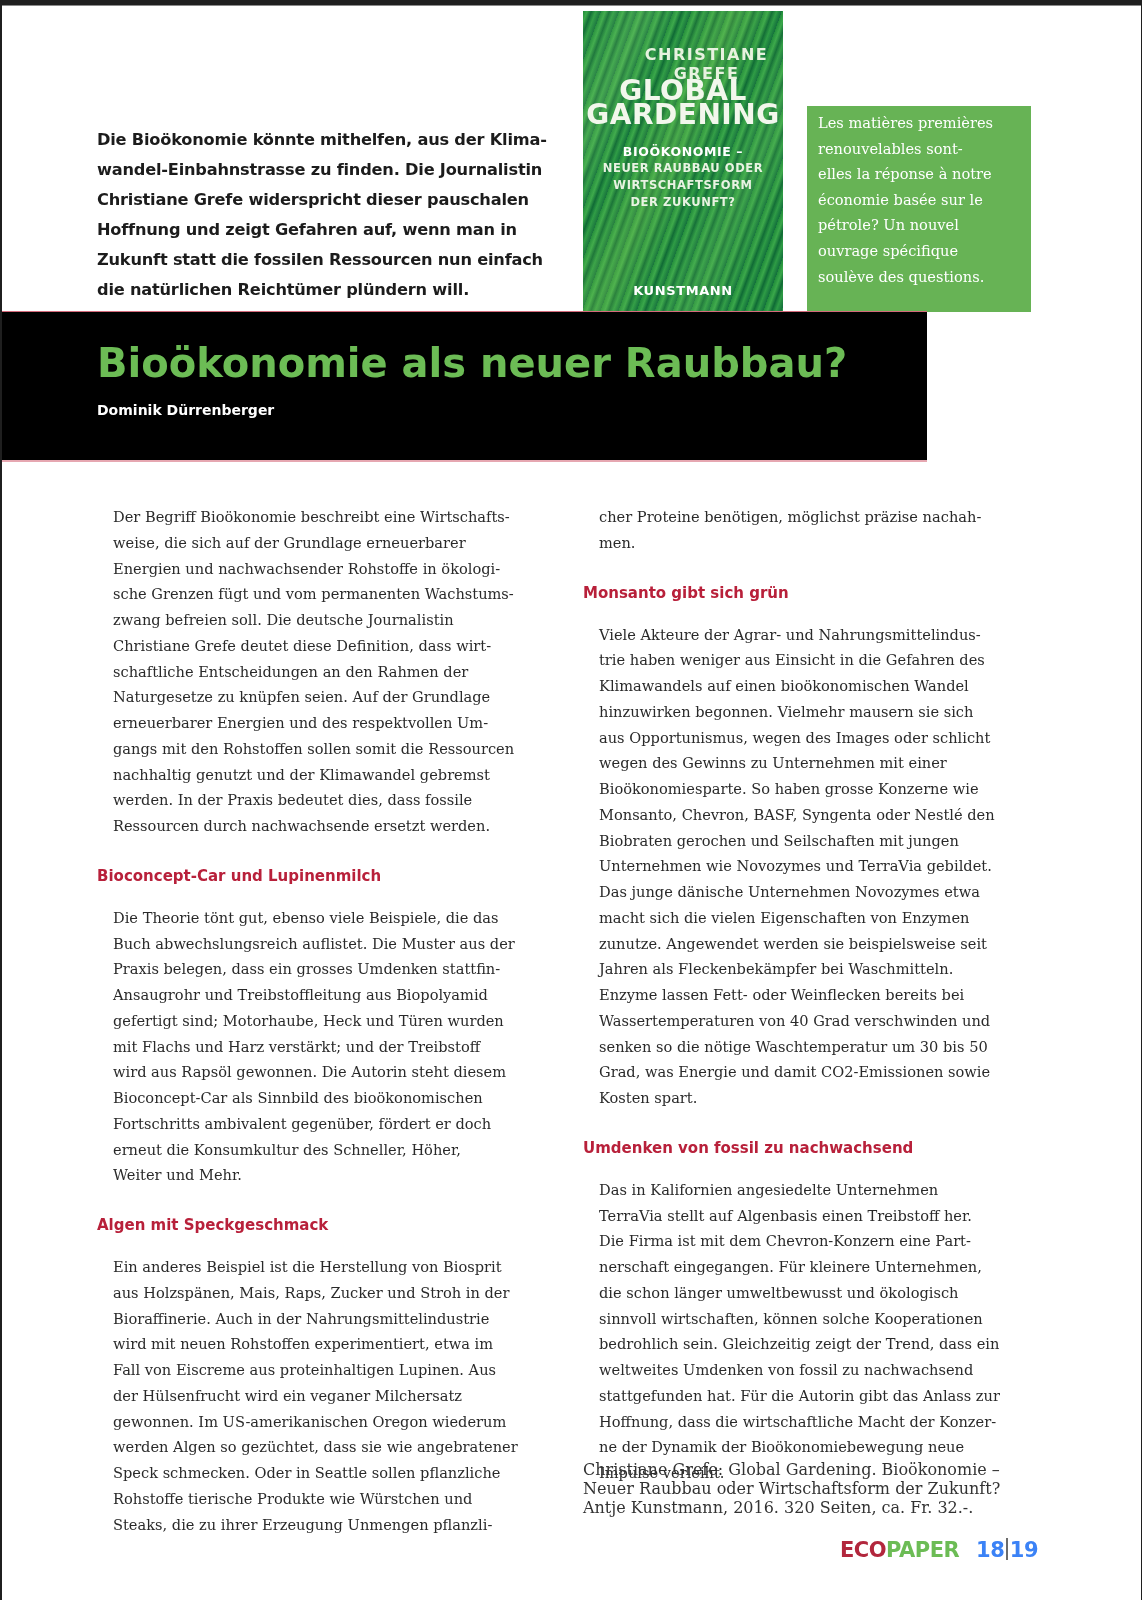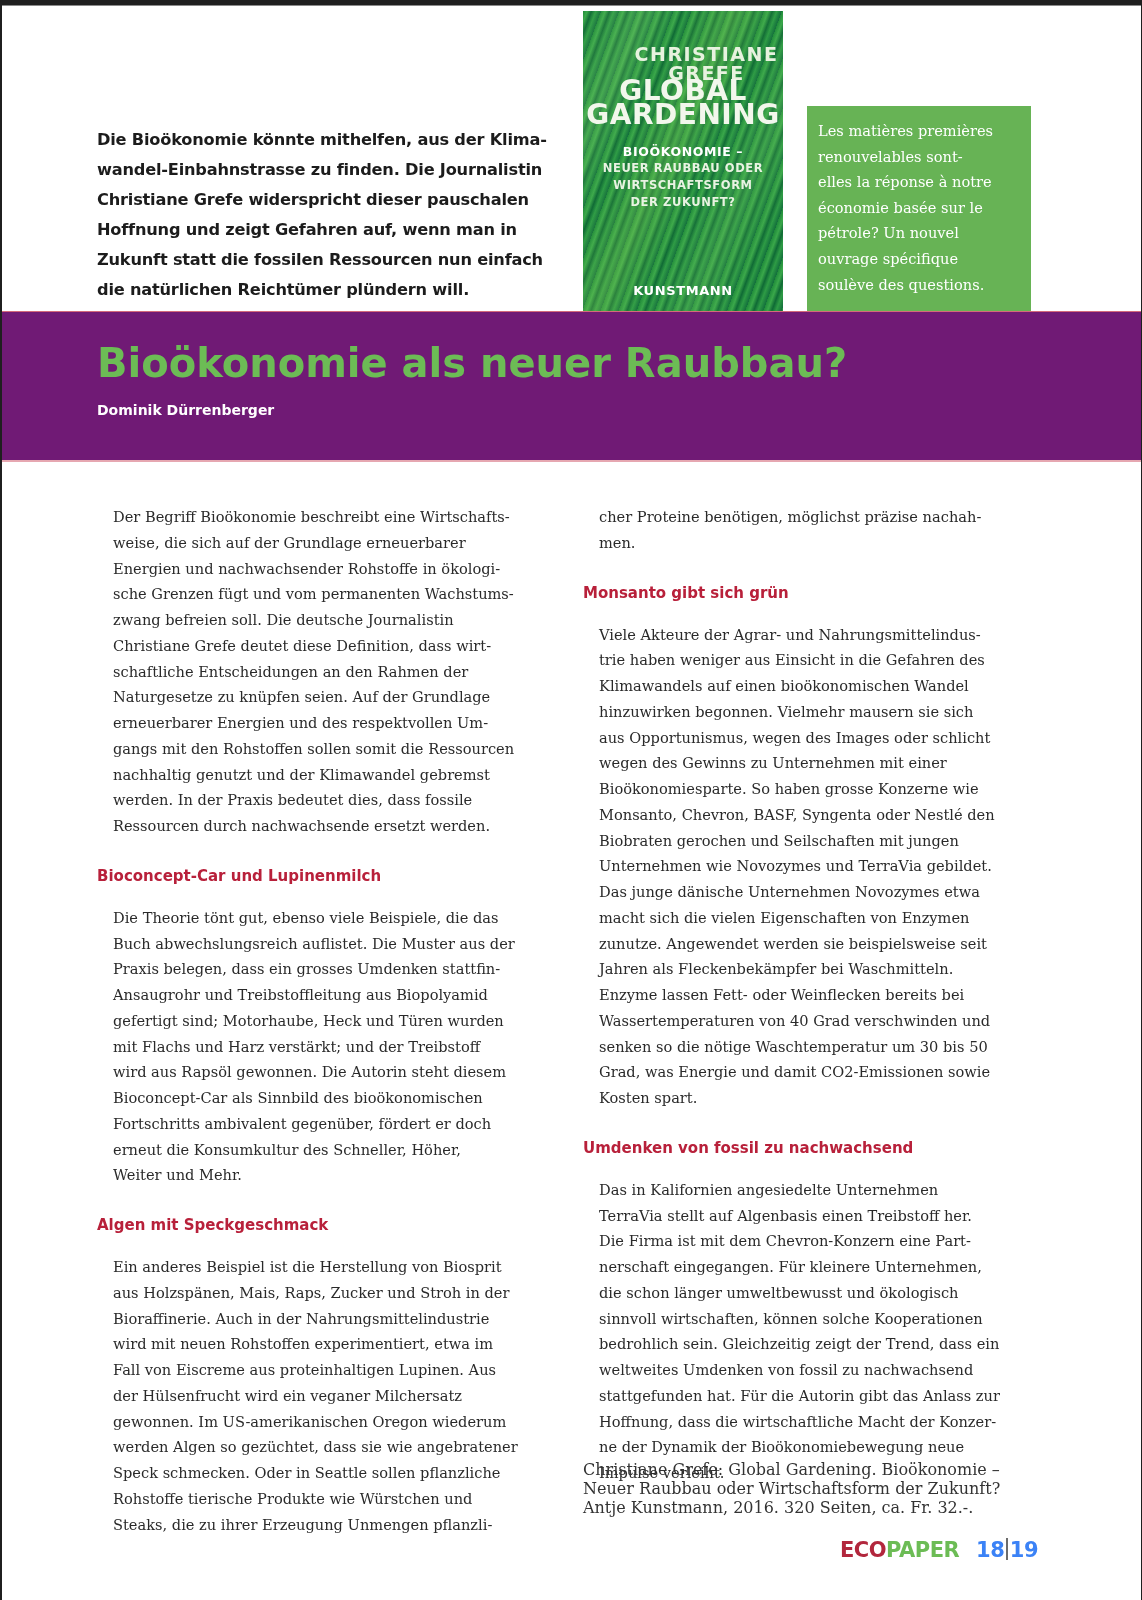--- a/index.html
+++ b/index.html
@@ -15,33 +15,33 @@
   }
   .book-cover {
     position: absolute; left: 581px; top: 5px; width: 200px; height: 301px;
     background:
       linear-gradient(115deg, rgba(255,255,255,0) 0%, rgba(150,220,120,0.25) 18%, rgba(0,0,0,0) 30%, rgba(140,210,90,0.3) 45%, rgba(0,0,0,0) 58%, rgba(120,200,100,0.25) 72%, rgba(0,0,0,0) 85%),
       repeating-linear-gradient(110deg, #1f8a3a 0px, #3aa84a 4px, #0f6a35 8px, #2e9c45 12px, #136f3c 17px),
       #1d8a3e;
     overflow: hidden; text-align: center;
     font-family: "DejaVu Sans", sans-serif; font-weight: bold;
   }
-  .book-cover .author { position: absolute; top: 34px; left: 0; right: 0; color: #e7f2df; font-size: 19px; line-height: 19px; letter-spacing: 1.5px; margin-left: 47px; }
+  .book-cover .author { position: absolute; top: 34px; left: 0; right: 0; color: #e7f2df; font-size: 16px; line-height: 19px; letter-spacing: 1.5px; margin-left: 47px; }
   .book-cover .title { position: absolute; top: 68px; left: 0; right: 0; color: #f2f7ec; font-size: 28px; line-height: 24px; letter-spacing: 0.5px; }
   .book-cover .subtitle { position: absolute; top: 132px; left: 0; right: 0; color: #e9f3e2; font-size: 11.5px; line-height: 17px; letter-spacing: 0.6px; }
   .book-cover .subtitle .first { color: #ffffff; font-size: 12.5px; }
   .book-cover .publisher { position: absolute; top: 272px; left: 0; right: 0; color: #ffffff; font-size: 13px; letter-spacing: 0.6px; }
   .teaser-box {
     position: absolute; left: 805px; top: 100px; width: 224px; height: 206px;
-    background: #67b355; padding: 12px 10px 0 11px;
+    background: #67b355; padding: 4px 10px 0 11px;
     font-family: "DejaVu Serif", serif; font-size: 14.6px; line-height: 25.6px; color: #ffffff;
   }
   .banner {
-    position: absolute; left: 0; top: 305px; width: 1139px; height: 151px;
-    background: #701a75; border-top: 1px solid #d46a7a; border-bottom: 2px solid #e6a7b1;
+    position: absolute; left: 0; top: 305px; width: 925px; height: 151px;
+    background: #000000; border-top: 1px solid #d46a7a; border-bottom: 2px solid #e6a7b1;
   }
   .banner .headline {
     position: absolute; left: 95px; top: 28px;
     font-family: "DejaVu Sans", sans-serif; font-weight: bold; font-size: 40px; color: #6cbc55; letter-spacing: 0px;
   }
   .banner .byline {
     position: absolute; left: 95px; top: 90px;
     font-family: "DejaVu Sans", sans-serif; font-weight: bold; font-size: 14px; color: #ffffff;
   }
   .col {

